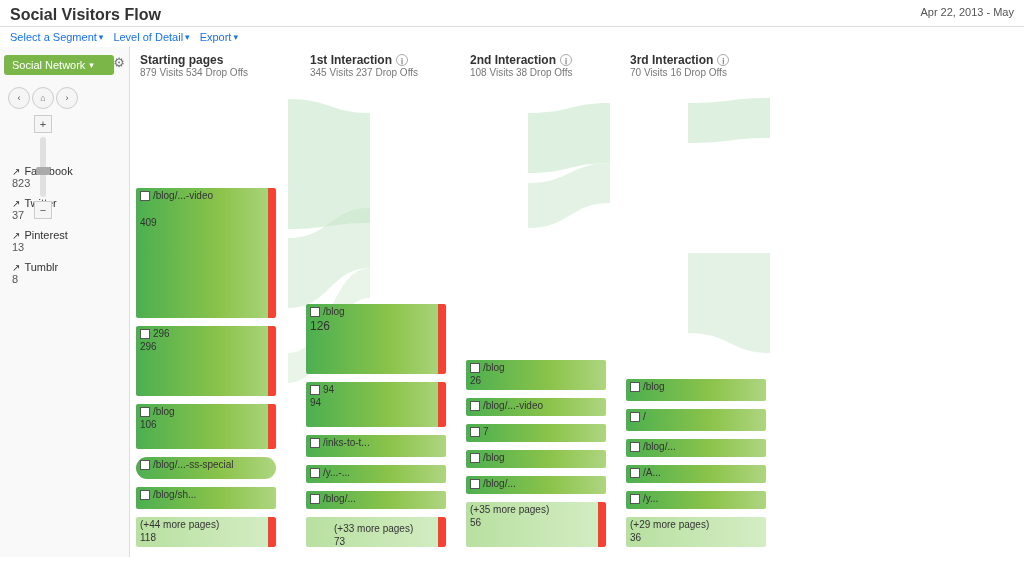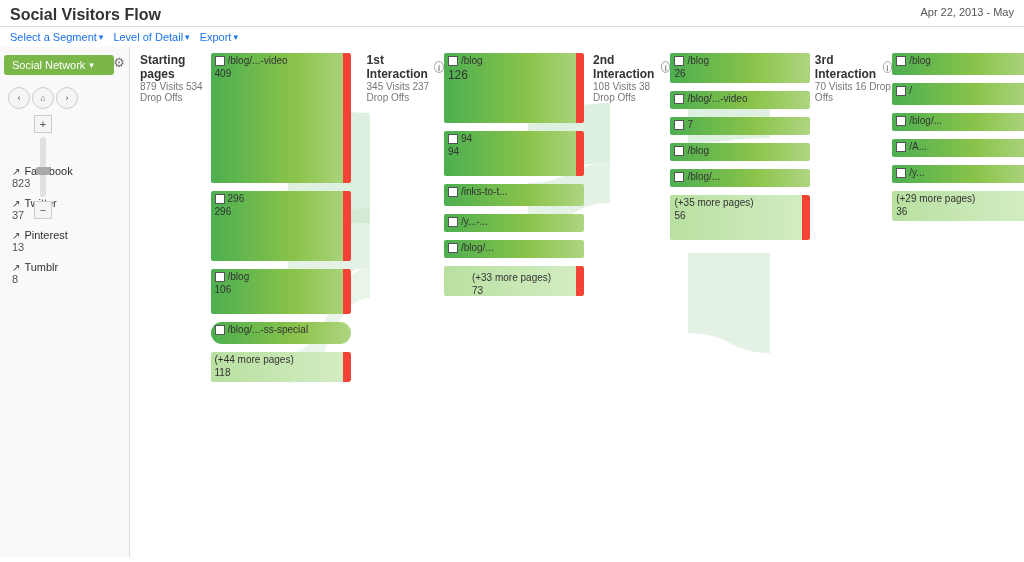--- a/index.html
+++ b/index.html
@@ -25,21 +25,21 @@
     .zoom-bar { display: flex; flex-direction: column; align-items: center; margin-top: 4px; gap: 2px; }
     .zoom-btn { width: 18px; height: 18px; border: 1px solid #ccc; background: #f5f5f5; cursor: pointer; display: flex; align-items: center; justify-content: center; font-size: 11px; color: #555; }
     .zoom-slider { width: 6px; height: 60px; background: #e0e0e0; border-radius: 3px; position: relative; margin: 2px 0; }
     .zoom-handle { width: 14px; height: 8px; background: #aaa; border-radius: 2px; position: absolute; left: -4px; top: 30px; cursor: pointer; }
 
     .social-sources { margin-top: 90px; padding-left: 8px; }
     .source-item { margin-bottom: 8px; }
     .source-name { font-size: 11px; color: #333; display: flex; align-items: center; gap: 4px; }
     .source-count { font-size: 11px; color: #555; }
 
-    .flow-column { display: flex; flex-direction: row; min-width: 150px; padding: 0 4px; justify-content: space-between; }
+    .flow-column { display: flex; flex-direction: column; min-width: 150px; padding: 0 4px; justify-content: space-between; }
     .flow-column.starting { min-width: 170px; }
     .flow-column.interaction { min-width: 160px; }
 
     .col-header { margin-bottom: 6px; padding-left: 4px; }
     .col-title { font-size: 12px; font-weight: bold; color: #333; display: flex; align-items: center; gap: 4px; }
     .col-info { font-size: 10px; color: #777; }
     .col-info-icon { width: 12px; height: 12px; border-radius: 50%; border: 1px solid #aaa; display: inline-flex; align-items: center; justify-content: center; font-size: 8px; color: #777; cursor: pointer; }
 
     .col-nodes { display: flex; flex-direction: column; gap: 4px; }
 
@@ -135,21 +135,21 @@
           <div class="col-info">879 Visits 534 Drop Offs</div>
         </div>
         <div class="col-nodes" id="starting-nodes">
             <div class="node-wrapper" style="margin-bottom: 4px;">
               <div style="height: 130px; border-radius: 2px; position: relative; overflow: hidden; cursor: pointer; width: 140px; background: linear-gradient(to right, rgb(76, 175, 80) 0%, rgb(139, 195, 74) 60%, rgb(174, 213, 129) 100%);">
                 <div style="padding: 2px 4px; font-size: 10px; color: rgb(51, 51, 51); display: flex; flex-direction: column; height: 100%;">
                   <div style="display: flex; align-items: center;">
                     <span style="display: inline-block; width: 10px; height: 10px; border: 1px solid rgb(85, 85, 85); background: rgb(255, 255, 255); margin-right: 3px; flex-shrink: 0;"></span>
                     <span style="font-size: 10px; white-space: nowrap; overflow: hidden; text-overflow: ellipsis; max-width: 115px;">/blog/...-video</span>
                   </div>
-                  <div style="font-size: 10px; margin-top: 2px;">409</div>
+                  <div style="font-size: 10px; margin-top: 16px;">409</div>
                 </div>
                 <div style="position: absolute; right: 0px; top: 0px; width: 8px; height: 100%; background: rgb(244, 67, 54); border-radius: 0px 2px 2px 0px;"></div>
               </div>
             </div>
             <div class="node-wrapper" style="margin-bottom: 4px;">
               <div style="height: 70px; border-radius: 2px; position: relative; overflow: hidden; cursor: pointer; width: 140px; background: linear-gradient(to right, rgb(76, 175, 80) 0%, rgb(139, 195, 74) 60%, rgb(174, 213, 129) 100%);">
                 <div style="padding: 2px 4px; font-size: 10px; color: rgb(51, 51, 51); display: flex; flex-direction: column; height: 100%;">
                   <div style="display: flex; align-items: center;">
                     <span style="display: inline-block; width: 10px; height: 10px; border: 1px solid rgb(85, 85, 85); background: rgb(255, 255, 255); margin-right: 3px; flex-shrink: 0;"></span>
                     <span style="font-size: 10px; white-space: nowrap; overflow: hidden; text-overflow: ellipsis; max-width: 115px;">296</span>
@@ -170,20 +170,30 @@
                 </div>
                 <div style="position: absolute; right: 0px; top: 0px; width: 8px; height: 100%; background: rgb(244, 67, 54); border-radius: 0px 2px 2px 0px;"></div>
               </div>
             </div>
             <div class="node-wrapper" style="margin-bottom: 4px;">
               <div style="height: 22px; border-radius: 11px; position: relative; overflow: hidden; cursor: pointer; width: 140px; background: linear-gradient(to right, rgb(76, 175, 80) 0%, rgb(139, 195, 74) 60%, rgb(174, 213, 129) 100%);">
                 <div style="padding: 2px 4px; font-size: 10px; color: rgb(51, 51, 51); display: flex; flex-direction: column; height: 100%;">
                   <div style="display: flex; align-items: center;">
                     <span style="display: inline-block; width: 10px; height: 10px; border: 1px solid rgb(85, 85, 85); background: rgb(255, 255, 255); margin-right: 3px; flex-shrink: 0;"></span>
                     <span style="font-size: 10px; white-space: nowrap; overflow: hidden; text-overflow: ellipsis; max-width: 115px;">/blog/...-ss-special</span>
+                  </div>
+                </div>
+              </div>
+            </div>
+            <div class="node-wrapper" style="margin-bottom: 4px;">
+              <div style="height: 22px; border-radius: 2px; position: relative; overflow: hidden; cursor: pointer; width: 140px; background: linear-gradient(to right, rgb(76, 175, 80) 0%, rgb(139, 195, 74) 60%, rgb(174, 213, 129) 100%);">
+                <div style="padding: 2px 4px; font-size: 10px; color: rgb(51, 51, 51); display: flex; flex-direction: column; height: 100%;">
+                  <div style="display: flex; align-items: center;">
+                    <span style="display: inline-block; width: 10px; height: 10px; border: 1px solid rgb(85, 85, 85); background: rgb(255, 255, 255); margin-right: 3px; flex-shrink: 0;"></span>
+                    <span style="font-size: 10px; white-space: nowrap; overflow: hidden; text-overflow: ellipsis; max-width: 115px;">/blog/sh...</span>
                   </div>
                 </div>
               </div>
             </div>
             <div class="node-wrapper" style="margin-bottom: 4px;">
               <div style="height: 30px; border-radius: 2px; position: relative; overflow: hidden; cursor: pointer; width: 140px; background: linear-gradient(to right, rgb(184, 224, 160), rgb(212, 237, 196));">
                 <div style="padding: 2px 4px; font-size: 10px; color: rgb(51, 51, 51); display: flex; flex-direction: column; height: 100%;">
                   <div style="display: flex; align-items: center;">
                     <span style="font-size: 10px; white-space: nowrap; overflow: hidden; text-overflow: ellipsis; max-width: 115px;">(+44 more pages)</span>
                   </div>

